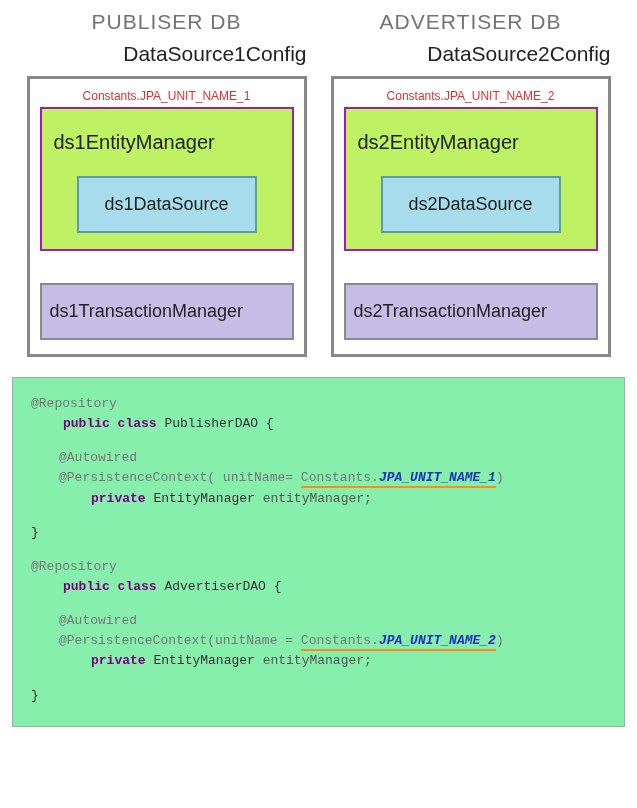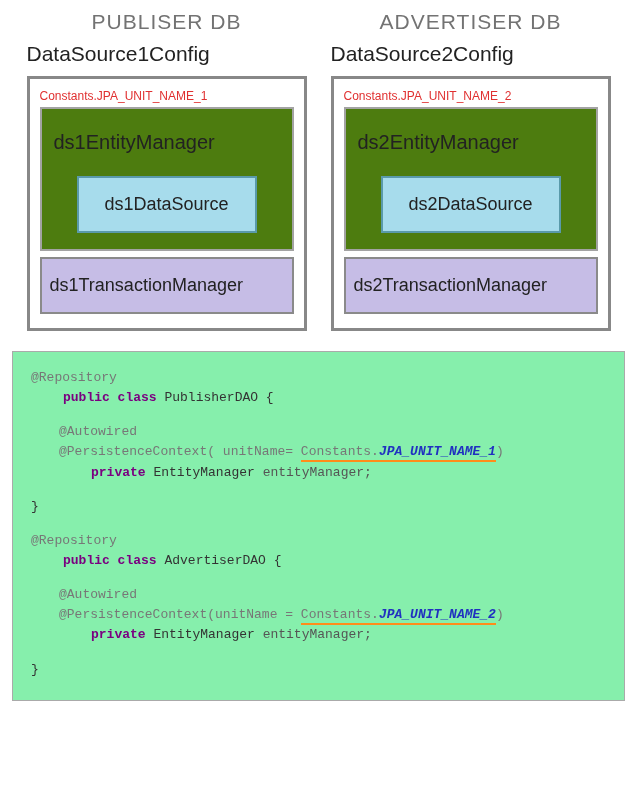--- a/index.html
+++ b/index.html
@@ -23,40 +23,40 @@
     color: #737373;
     font-size: 21px;
     text-align: center;
     margin-bottom: 8px;
     font-weight: normal;
     letter-spacing: 1px;
   }
   .config-title {
     color: #222;
     font-size: 21px;
-    text-align: left;
+    text-align: right;
     margin-bottom: 10px;
   }
   .config-box {
     border: 3px solid #888;
     padding: 10px 10px 14px 10px;
     background: #fff;
   }
   .jpa-label {
     color: #e03030;
     font-family: Arial, sans-serif;
     font-size: 12px;
-    text-align: left;
+    text-align: center;
     margin-bottom: 4px;
   }
   .em-box {
-    background: #4d7c0f;
-    border: 2px solid #a3a3a3;
+    background: #bef264;
+    border: 2px solid #a21caf;
     padding: 16px 10px 16px 10px;
-    margin-bottom: 6px;
+    margin-bottom: 32px;
   }
   .em-label {
     font-size: 20px;
     color: #222;
     margin: 6px 0 22px 2px;
   }
   .ds-box {
     background: #a7dcec;
     border: 2px solid #5a9aaa;
     width: 180px;

